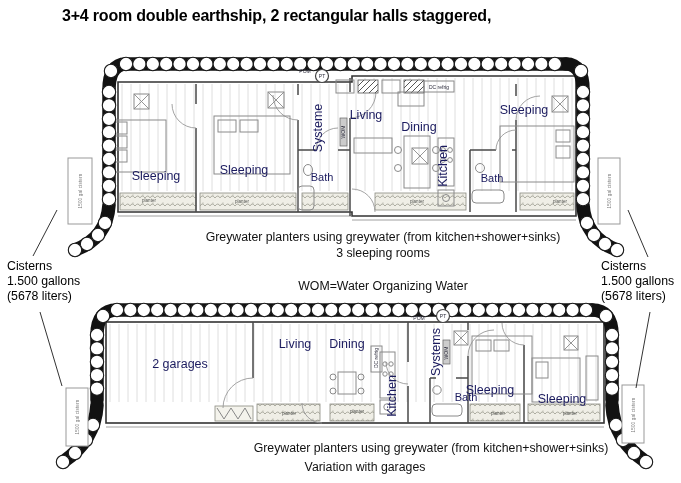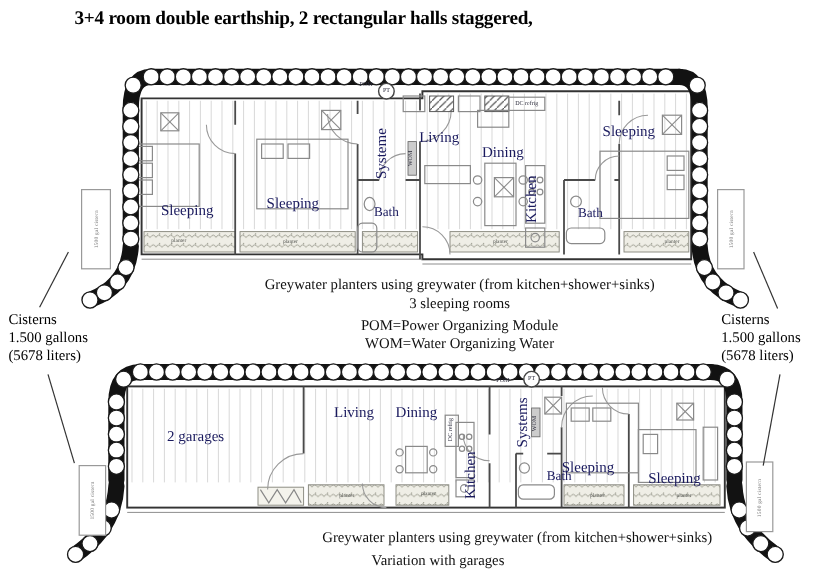--- a/index.html
+++ b/index.html
@@ -1,17 +1,17 @@
 <!DOCTYPE html>
 <html><head>
 <meta charset="utf-8">
 <style>
   html,body{margin:0;padding:0;background:#fff;}
   #page{position:relative;width:681px;height:483px;background:#fff;overflow:hidden;
-        font-family:Liberation Serif, serif;}
+        font-family:Liberation Sans, sans-serif;}
   #drawing{position:absolute;left:0;top:0;}
   .title{position:absolute;left:62px;top:6px;font-weight:bold;font-size:16px;
          line-height:19px;color:#000;letter-spacing:-0.2px;white-space:nowrap;}
   .cap{position:absolute;transform:translateX(-50%);font-size:12.3px;color:#111;white-space:nowrap;margin-left:35px;}
   .cisterns{position:absolute;font-size:12.3px;line-height:15px;color:#000000;white-space:nowrap;}
   .lbl{position:absolute;transform:translate(-50%,-50%);white-space:nowrap;}
   .lbl.v{transform:translate(-50%,-50%) rotate(-90deg);}
   .lbl.room{font-size:12.5px;color:#1a1a5e;}
   .lbl.room-sm{font-size:11px;color:#1a1a5e;}
   .lbl.tiny{font-size:5px;color:#2a2a3a;}
@@ -422,21 +422,21 @@
       <div class="lbl tiny" style="left: 439px; top: 87px;">DC refrig</div>
       <div class="lbl tiny v" style="left: 343px; top: 132px;">WOM</div>
       <div class="lbl planter" style="left: 149px; top: 200px;">planter</div>
       <div class="lbl planter" style="left: 242px; top: 201px;">planter</div>
       <div class="lbl planter" style="left: 417px; top: 201px;">planter</div>
       <div class="lbl planter" style="left: 560px; top: 201px;">planter</div>
       <div class="lbl cistern v" style="left: 80px; top: 191px;">1500 gal cistern</div>
       <div class="lbl cistern v" style="left: 609px; top: 191px;">1500 gal cistern</div>
     </div>
   <div id="labels-lower">
-      <div class="lbl room" style="left: 163px; top: 364px;">2 garages</div>
+      <div class="lbl room" style="left: 180px; top: 364px;">2 garages</div>
       <div class="lbl room" style="left: 295px; top: 344px;">Living</div>
       <div class="lbl room" style="left: 347px; top: 344px;">Dining</div>
       <div class="lbl room v" style="left: 392px; top: 396px;">Kitchen</div>
       <div class="lbl room v" style="left: 436px; top: 352px;">Systems</div>
       <div class="lbl room-sm" style="left: 466px; top: 397px;">Bath</div>
       <div class="lbl room" style="left: 490px; top: 390px;">Sleeping</div>
       <div class="lbl room" style="left: 562px; top: 399px;">Sleeping</div>
       <div class="lbl tiny" style="left: 419px; top: 318px;">POM</div>
       <div class="lbl tiny" style="left: 443px; top: 316px;">PT</div>
       <div class="lbl tiny v" style="left: 446px; top: 353px;">WOM</div>
@@ -444,21 +444,20 @@
       <div class="lbl planter" style="left: 289px; top: 413px;">planter</div>
       <div class="lbl planter" style="left: 357px; top: 411px;">planter</div>
       <div class="lbl planter" style="left: 498px; top: 413px;">planter</div>
       <div class="lbl planter" style="left: 570px; top: 413px;">planter</div>
       <div class="lbl cistern v" style="left: 77px; top: 417px;">1500 gal cistern</div>
       <div class="lbl cistern v" style="left: 633px; top: 415px;">1500 gal cistern</div>
     </div>
 
   <div class="cap" style="left:348px;top:230px">Greywater planters using greywater (from kitchen+shower+sinks)</div>
   <div class="cap" style="left:348px;top:246px">3 sleeping rooms</div>
-  <div class="cap" style="left:348px;top:264px">POM=Power Organizing Module</div>
   <div class="cap" style="left:348px;top:279px">WOM=Water Organizing Water</div>
   <div class="cap" style="left:396px;top:441px">Greywater planters using greywater (from kitchen+shower+sinks)</div>
   <div class="cap" style="left:330px;top:460px">Variation with garages</div>
 
   <div class="cisterns" style="left:7px;top:259px">
     <div>Cisterns</div>
     <div>1.500 gallons</div>
     <div>(5678 liters)</div>
   </div>
   <div class="cisterns" style="left:601px;top:259px">

